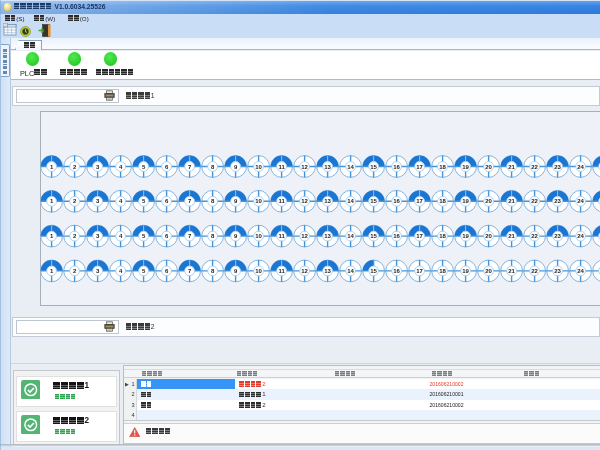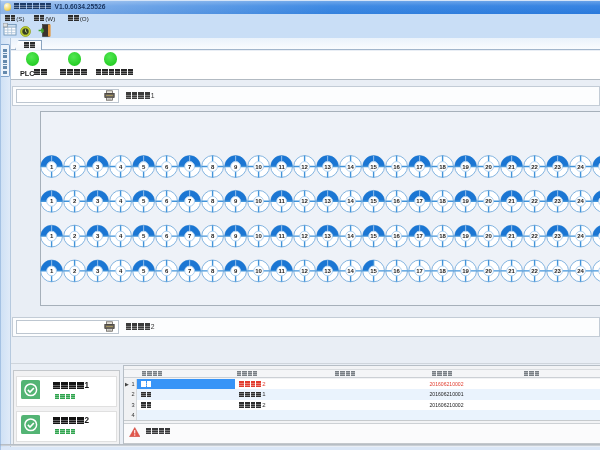--- a/index.html
+++ b/index.html
@@ -56,21 +56,21 @@
     <i style="display:block;width:4.6px;height:4.5px;margin:1.1px auto 0;background:repeating-linear-gradient(0deg,#6489ad 0 3.3px,rgba(0,0,0,0) 3.3px 4.5px)"></i>
     <i style="display:block;width:4.6px;height:4.5px;margin:1.1px auto 0;background:repeating-linear-gradient(0deg,#6489ad 0 3.3px,rgba(0,0,0,0) 3.3px 4.5px)"></i>
     <i style="display:block;width:4.6px;height:4.5px;margin:1.1px auto 0;background:repeating-linear-gradient(0deg,#6489ad 0 3.3px,rgba(0,0,0,0) 3.3px 4.5px)"></i>
     <i style="display:block;width:4.6px;height:4.5px;margin:1.1px auto 0;background:repeating-linear-gradient(0deg,#6489ad 0 3.3px,rgba(0,0,0,0) 3.3px 4.5px)"></i>
   </div>
 <div style="position:absolute;left:10.5px;top:50px;width:589.5px;height:395px;background:#e9eef5;"></div>
 <div style="position:absolute;left:10.5px;top:50.5px;width:589.5px;height:29.5px;background:#ffffff;border-bottom:1px solid #b2bac2;"></div>
 <div style="position:absolute;left:25.7px;top:52.3px;width:13.6px;height:13.6px;border-radius:50%;background:radial-gradient(circle at 42% 35%,#52e852,#28cf28 70%,#1fbb1f);"></div>
 <div style="position:absolute;left:67.60000000000001px;top:52.3px;width:13.6px;height:13.6px;border-radius:50%;background:radial-gradient(circle at 42% 35%,#52e852,#28cf28 70%,#1fbb1f);"></div>
 <div style="position:absolute;left:103.8px;top:52.3px;width:13.6px;height:13.6px;border-radius:50%;background:radial-gradient(circle at 42% 35%,#52e852,#28cf28 70%,#1fbb1f);"></div>
-<div class="t" style="left:20px;top:68.5px;font-size:7.3px;font-weight:bold;color:#1c1c1c">PLC</div>
+<div class="t" style="left:20px;top:68.5px;font-size:7.3px;font-weight:normal;color:#1c1c1c">PLC</div>
 <div class="t" style="left:34.2px;top:68.8px;height:7px">
     <i style="display:block;width:13.0px;height:6.6px;background:repeating-linear-gradient(0deg,rgba(255,255,255,0) 0 1.4px,rgba(255,255,255,.38) 1.4px 1.9px,rgba(255,255,255,0) 1.9px 3.2px,rgba(255,255,255,.34) 3.2px 3.6px,rgba(255,255,255,0) 3.6px 99px),repeating-linear-gradient(90deg,#262626 0 6.0px,rgba(0,0,0,0) 6.0px 7px)"></i>
   </div>
 <div class="t" style="left:60.2px;top:68.8px;height:7px">
     <i style="display:block;width:27.0px;height:6.6px;background:repeating-linear-gradient(0deg,rgba(255,255,255,0) 0 1.4px,rgba(255,255,255,.38) 1.4px 1.9px,rgba(255,255,255,0) 1.9px 3.2px,rgba(255,255,255,.34) 3.2px 3.6px,rgba(255,255,255,0) 3.6px 99px),repeating-linear-gradient(90deg,#262626 0 6.0px,rgba(0,0,0,0) 6.0px 7px)"></i>
   </div>
 <div class="t" style="left:96.3px;top:68.8px;height:7px">
     <i style="display:block;width:36.8px;height:6.6px;background:repeating-linear-gradient(0deg,rgba(255,255,255,0) 0 1.4px,rgba(255,255,255,.38) 1.4px 1.9px,rgba(255,255,255,0) 1.9px 3.2px,rgba(255,255,255,.34) 3.2px 3.6px,rgba(255,255,255,0) 3.6px 99px),repeating-linear-gradient(90deg,#262626 0 5.3px,rgba(0,0,0,0) 5.3px 6.3px)"></i>
   </div>
 <div style="position:absolute;left:12px;top:86px;width:587.5px;height:19.5px;background:#fcfdfe;border:1px solid #c3ccd6;"></div>

